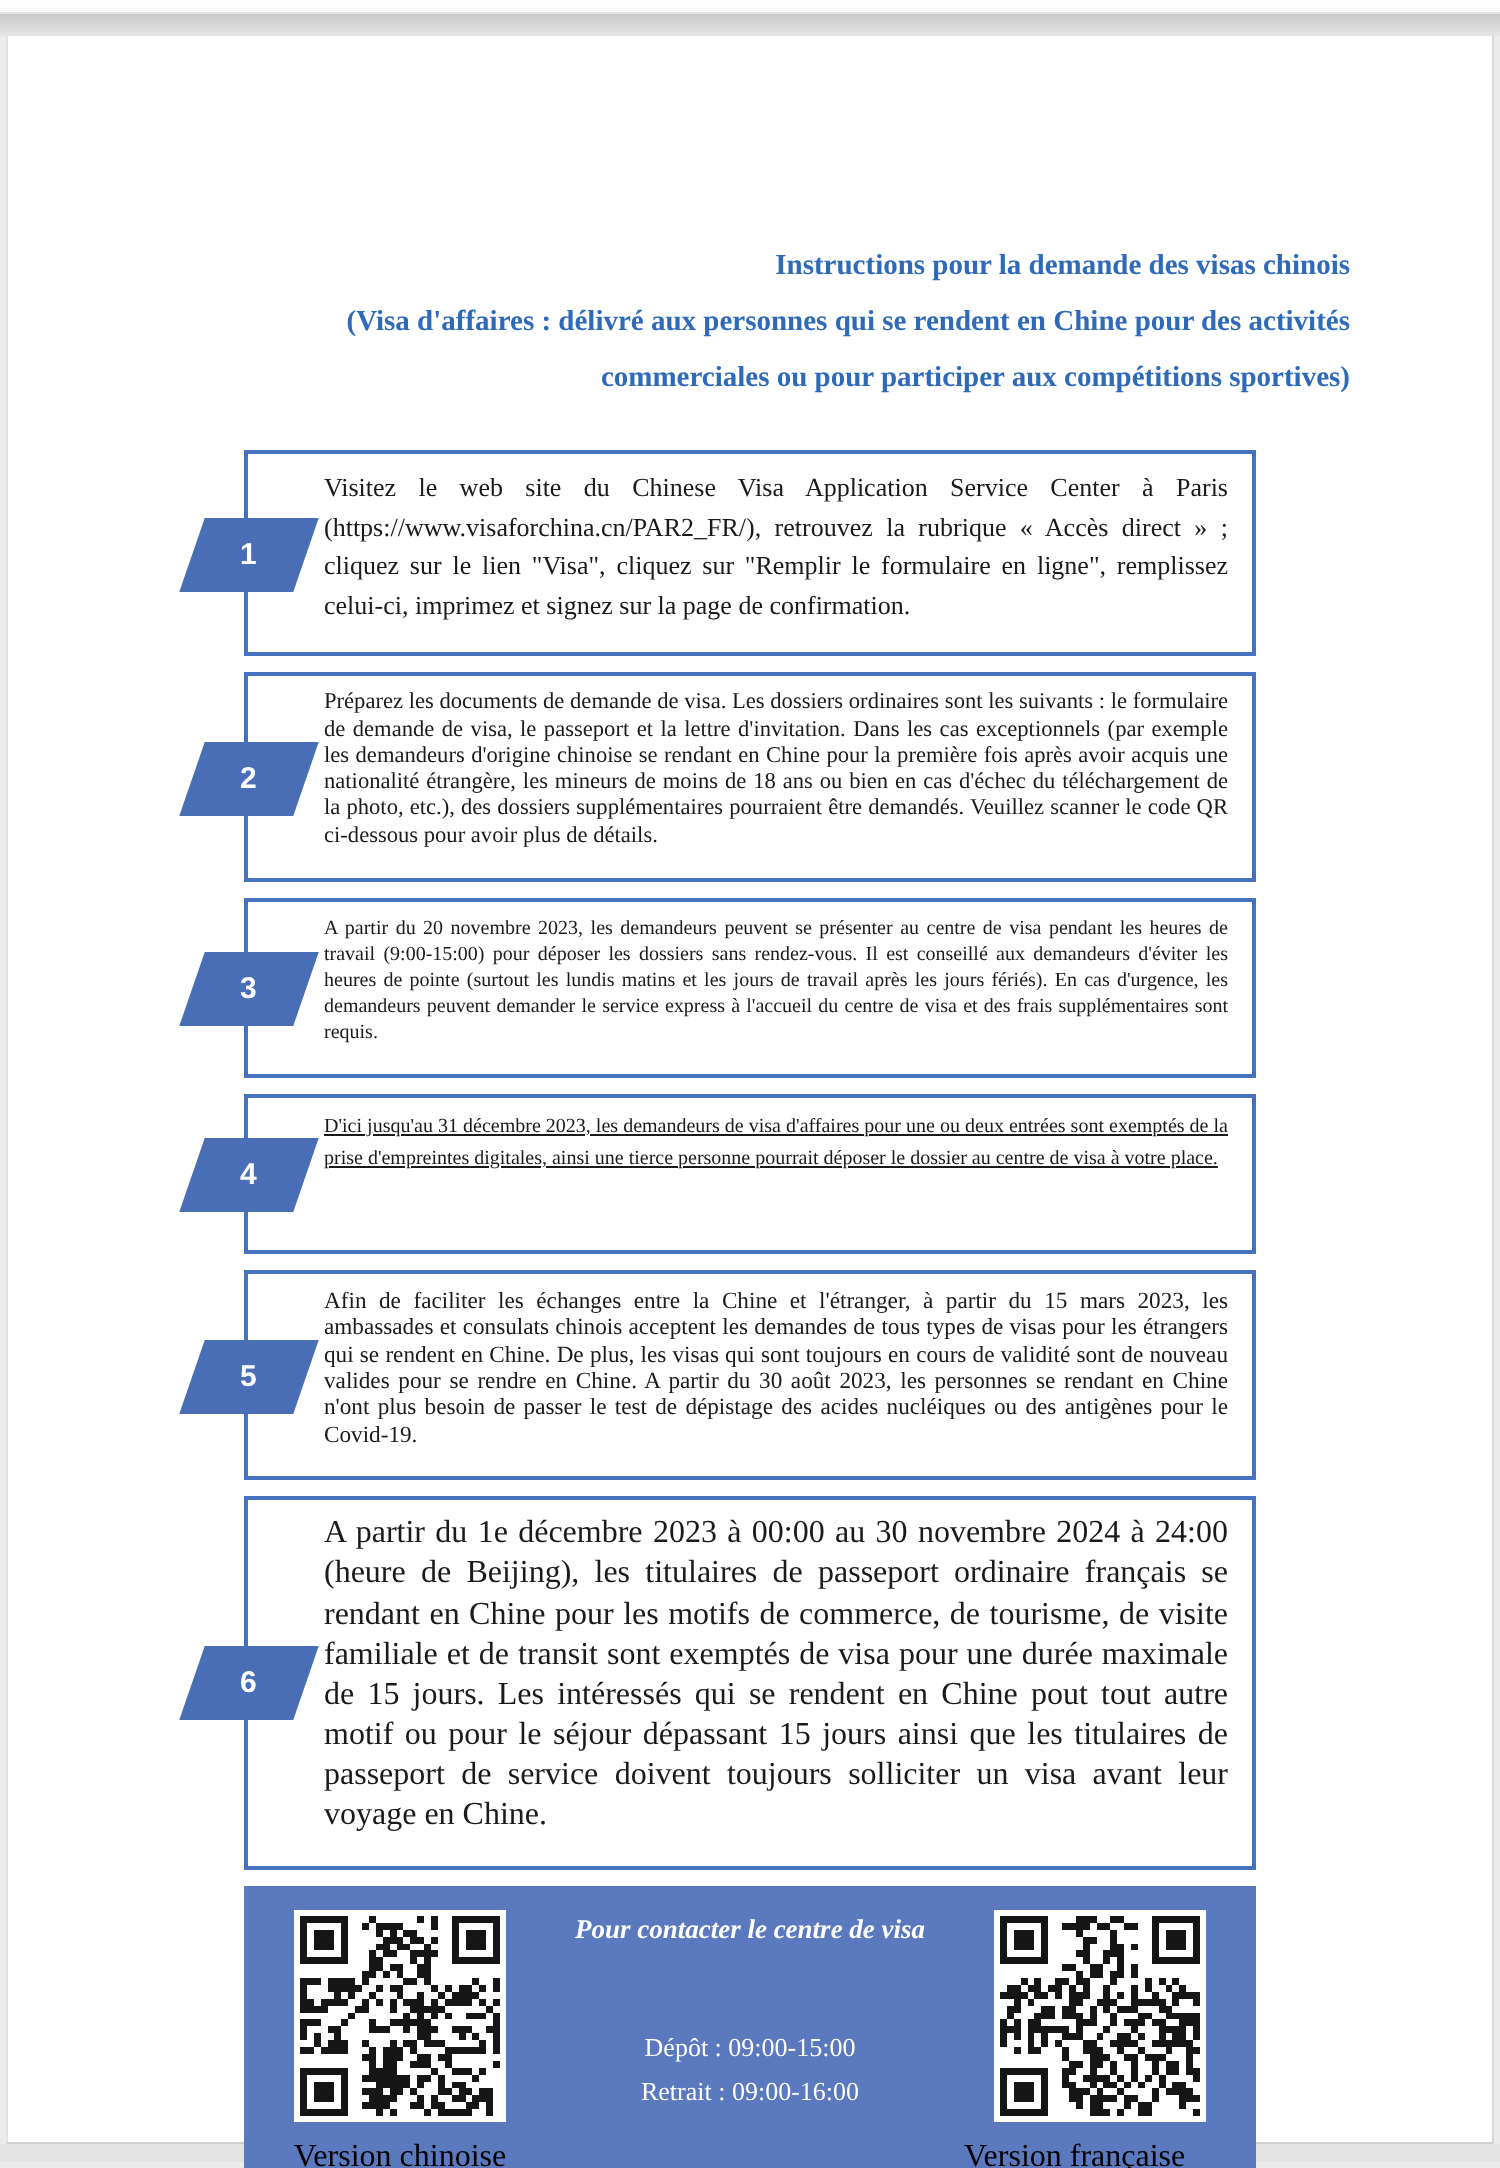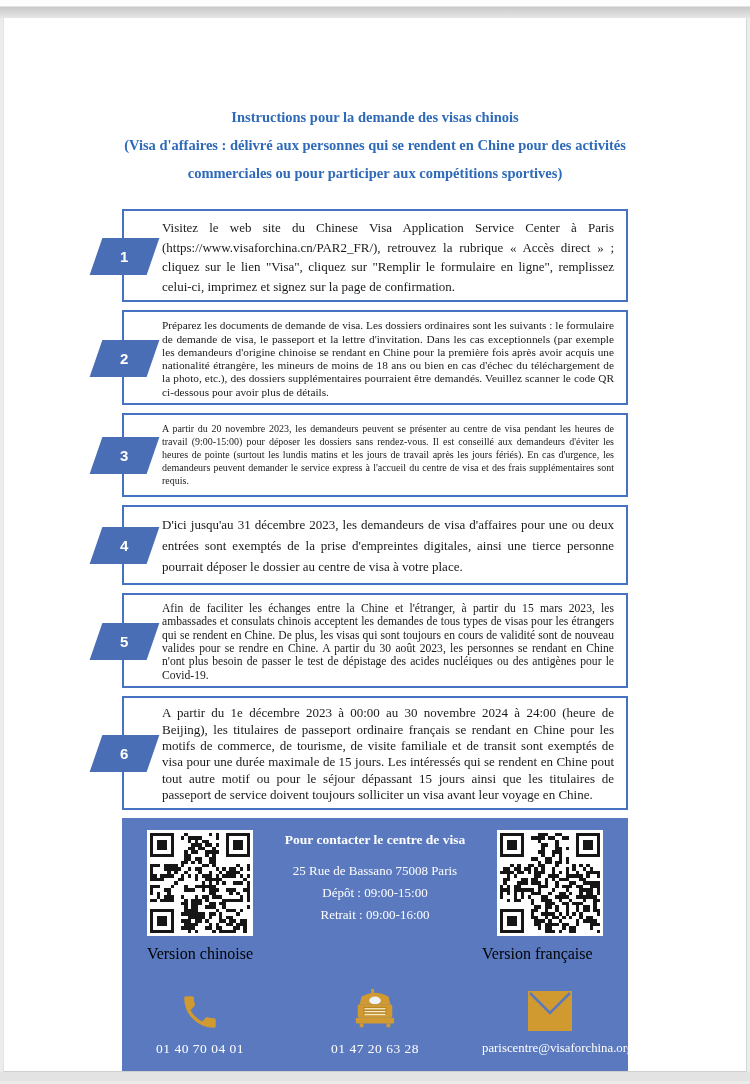--- a/index.html
+++ b/index.html
@@ -15,67 +15,67 @@
   .page {
     position:relative; margin:0 3px; height:1054px; background:#ffffff;
     border-left:1px solid #e3e3e3; border-right:1px solid #d8d8d8;
     border-bottom:1px solid #cfcfcf;
     padding-top:86px;
   }
   .bottom-strip { height:9px; background:#e3e3e3; }
 
   
   .doc-title {
-    width:600px; margin:0 auto 22px auto; text-align:center;
+    width:600px; margin:16px auto 22px auto; text-align:right;
     color:#2e6ab9; font-weight:bold; font-size:14.5px; line-height:1.92;
   }
 
   
   .steps { width:506px; margin:0 auto; }
   .step { position:relative; margin-bottom:8px; }
   .box {
     border:2px solid #4673c1;
-    padding:7px 12px 4px 38px;
+    padding:7px 12px 14px 38px;
     text-align:justify;
     min-height:84px;
     background:#fff;
   }
   .badge {
     position:absolute; left:-26px; top:50%;
     width:57px; height:37px; margin-top:-18px;
     background:#4a6eb5; transform:skewX(-19deg);
     display:flex; align-items:center; justify-content:center;
   }
   .badge span {
     transform:skewX(19deg);
     color:#fff; font-family:"Liberation Sans", sans-serif;
     font-size:15px; font-weight:bold;
   }
   .s1 { font-size:13px;  line-height:1.5;  }
   .s2 { font-size:11.3px; line-height:1.17;font-family:Liberation Serif, serif; }
   .s3 { font-size:10px; line-height:1.3;  }
-  .s4 { font-size:13px; line-height:1.62; min-height:80px; }
+  .s4 { font-size:10px; line-height:1.62; min-height:80px;text-decoration:underline; }
   .s5 { font-size:11.6px; line-height:1.16; }
-  .s6 { font-size:13px;  line-height:1.26; }
+  .s6 { font-size:16px;  line-height:1.26; }
 
   
   .contact-panel {
     width:506px; margin:3px auto 0 auto;
     background:#5b79be; color:#fff;
     padding:12px 10px 14px 10px;
   }
   .panel-grid { display:grid; grid-template-columns:136px 1fr 136px; column-gap:6px; }
   .qr-wrap { display:flex; flex-direction:column; align-items:center; }
   .qr {
     background:#fff; padding:3px; width:106px; height:106px;
   }
   .qr svg { display:block; width:100px; height:100px; shape-rendering:crispEdges; fill:#161616; }
   .qr-label { margin-top:9px; font-size:16px; color:#000000; }
   .panel-center { text-align:center; padding-top:2px; }
-  .panel-heading { font-weight:bold; font-size:13.5px; margin-bottom:12px; }
+  .panel-heading { font-weight:bold; font-size:13.5px; margin-bottom:40px;font-style:italic; }
   .panel-line { font-size:13px; line-height:1.72; }
   .icons-row { margin-top:20px; align-items:end; }
   .icon-cell { display:flex; justify-content:center; align-items:flex-end; height:50px; }
   .values-row { margin-top:8px; }
   .value-cell { text-align:center; font-size:13.5px; letter-spacing:0.5px; }
   .value-cell.email { font-size:12.8px; letter-spacing:0; }
 
   .gold { fill:#d09a30; }
 </style>
 </head>
@@ -433,21 +433,20 @@
               <rect x="23" y="1" width="5" height="5" fill="#fff"></rect>
               <rect x="24" y="2" width="3" height="3"></rect>
               <rect x="0" y="22" width="7" height="7"></rect>
               <rect x="1" y="23" width="5" height="5" fill="#fff"></rect>
               <rect x="2" y="24" width="3" height="3"></rect>
             </svg>
         </div>
       </div>
       <div class="panel-center">
         <div class="panel-heading">Pour contacter le centre de visa</div>
-        <div class="panel-line">25 Rue de Bassano 75008 Paris</div>
         <div class="panel-line">Dépôt : 09:00-15:00</div>
         <div class="panel-line">Retrait : 09:00-16:00</div>
       </div>
       <div class="qr-wrap">
         <div class="qr">
           <svg xmlns="http://www.w3.org/2000/svg" viewBox="0 0 29 29">
               <rect x="11" y="0" width="1" height="1"></rect>
               <rect x="12" y="0" width="1" height="1"></rect>
               <rect x="13" y="0" width="1" height="1"></rect>
               <rect x="16" y="0" width="1" height="1"></rect>

